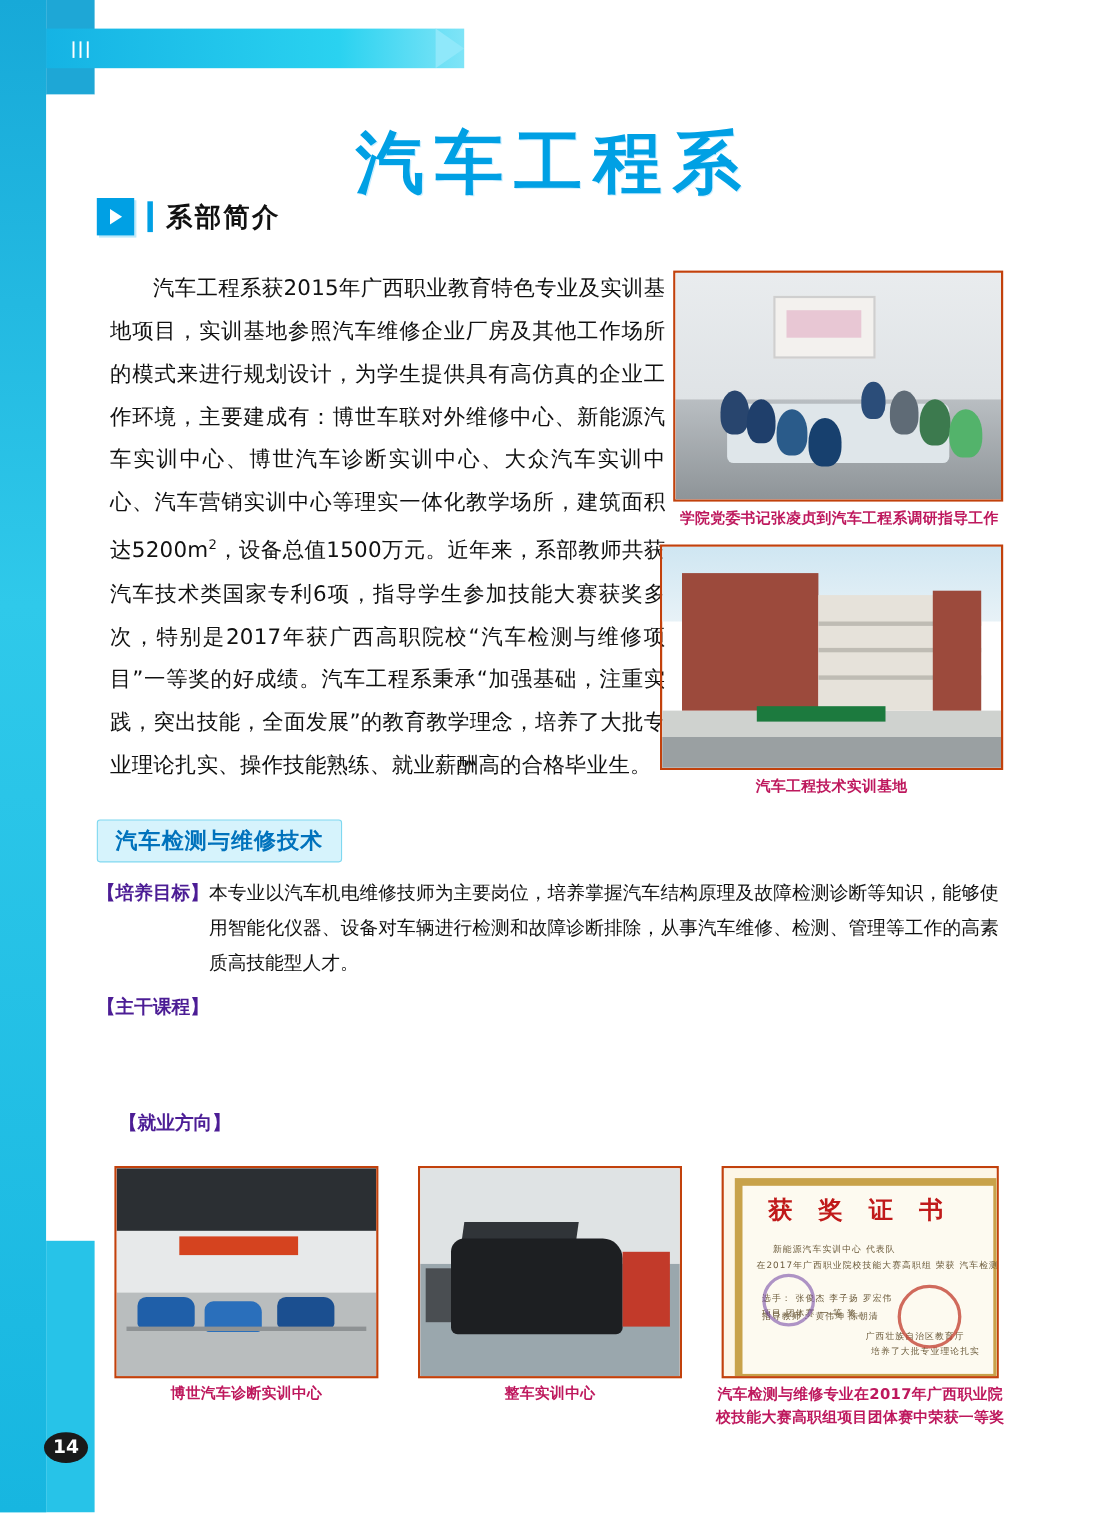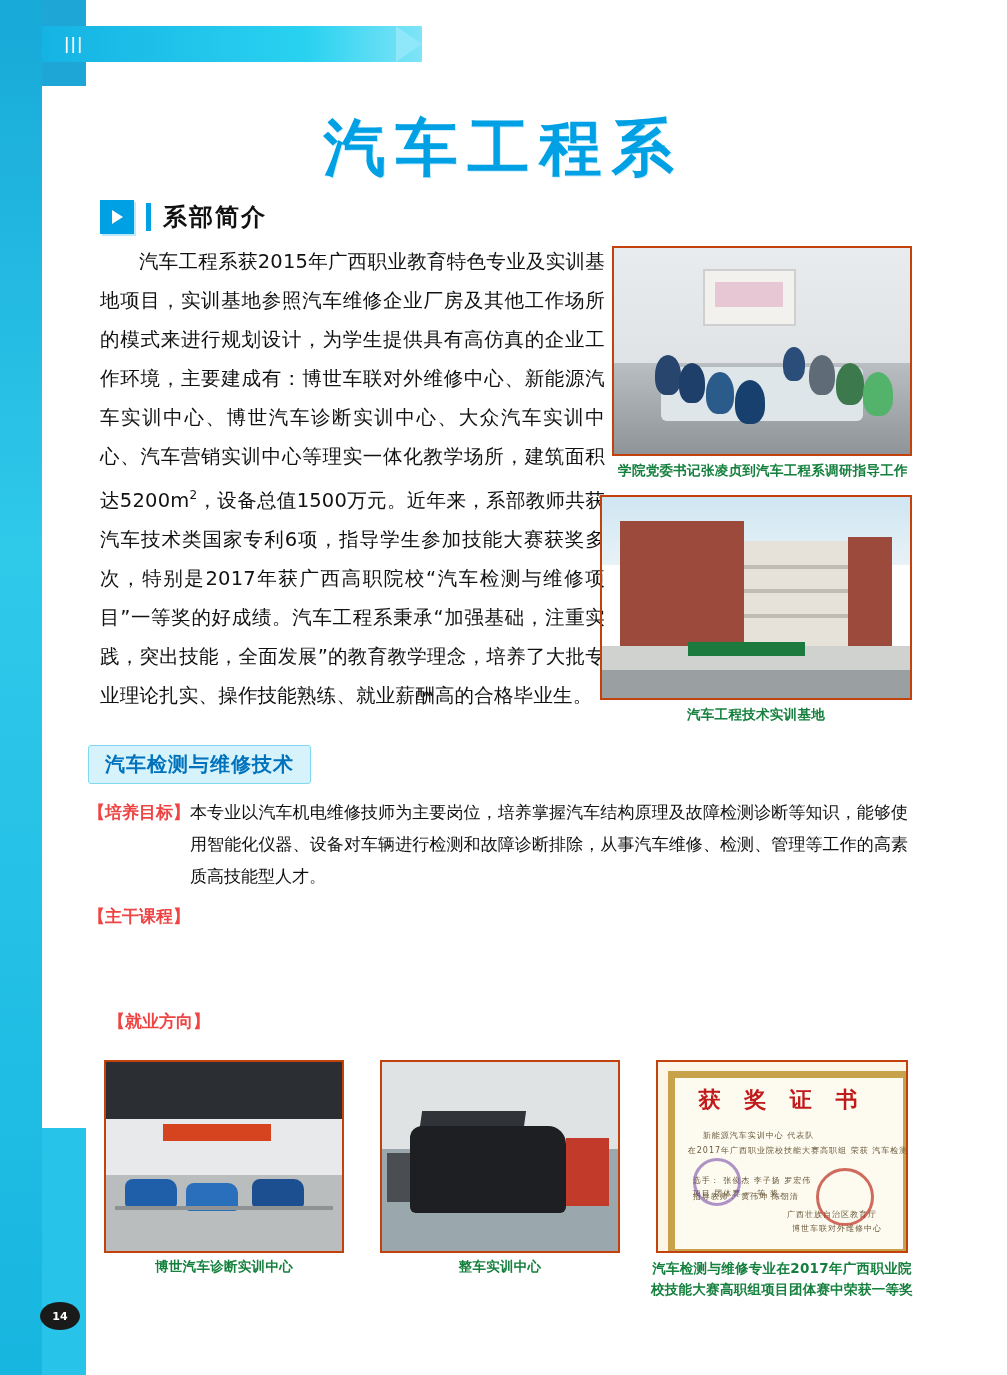--- a/index.html
+++ b/index.html
@@ -55,22 +55,22 @@
   .main-title {
     position:absolute; left:0; top:106px; width:1007px;
     text-align:center;
     color:#00a0e4;
     font-size:62px; font-weight:bold; letter-spacing:10px;
     font-family:"DejaVu Sans", sans-serif;
     text-shadow:1px 1px 0 #cfefff;
   }
   
   .sec-head {
-    position:absolute; left:88px; top:200px;
-    display:flex; align-items:center;margin-left:12px;
+    position:absolute; left:88px; top:180px;
+    display:flex; align-items:center;
   }
   .sec-arrow-box {
     width:34px; height:34px; background:#00a0e4;
     display:flex; align-items:center; justify-content:center;
     box-shadow:2px 2px 0 #bfe9fa;
   }
   .sec-arrow-box svg { display:block; }
   .sec-bar {
     width:5px; height:28px; background:#00a0e4; margin-left:12px;
   }
@@ -85,21 +85,21 @@
     text-align:justify; text-indent:2em;
     letter-spacing:0.2px;
   }
   .intro-text sup { font-size:12px; vertical-align:super; }
   
   .photo {
     position:absolute; border:2px solid #c2410c; box-sizing:border-box;
     overflow:hidden;
   }
   .cap {
-    position:absolute; color:#15803d; font-size:13.5px; font-weight:bold;
+    position:absolute; color:#be185d; font-size:13.5px; font-weight:bold;
     text-align:center; letter-spacing:0.3px;
   }
   
   #photo-meeting { left:612px; top:246px; width:300px; height:210px; }
   #cap-meeting { left:588px; top:462px; width:350px; }
   
   #photo-building { left:600px; top:495px; width:312px; height:205px; }
   #cap-building { left:600px; top:706px; width:312px; }
   
   .major-tag {
@@ -108,42 +108,42 @@
     padding:5px 16px; border-radius:3px;
     color:#0072bc; font-size:20px; font-weight:bold; letter-spacing:1px;
   }
   
   .row {
     position:absolute; left:88px; width:820px;
     font-size:17px; line-height:32px; color:#111;
     display:flex; align-items:flex-start;
   }
   .row-label {
-    color:#ef4444; font-weight:bold; white-space:nowrap; flex:0 0 auto;
+    color:#4c1d95; font-weight:bold; white-space:nowrap; flex:0 0 auto;
     font-size:17px;
   }
   .row-body { text-align:justify; flex:1 1 auto; }
   #row-goal { top:796px; }
   #row-courses { top:900px; }
   #row-jobs { top:1005px;margin-left:20px; }
   
   #photo-b1 { left:104px; top:1060px; width:240px; height:193px; }
   #cap-b1 { left:94px; top:1258px; width:260px; }
   #photo-b2 { left:380px; top:1060px; width:240px; height:193px; }
   #cap-b2 { left:370px; top:1258px; width:260px; }
   #photo-b3 { left:656px; top:1060px; width:252px; height:193px; }
   #cap-b3 { left:650px; top:1258px; width:264px; line-height:21px; }
   
   .pagenum {
     position:absolute; left:40px; top:1302px;
     width:40px; height:28px;
     background:#1a1a1a; color:#ffffff;
     border-radius:50%;
     display:flex; align-items:center; justify-content:center;
-    font-size:11px; font-weight:bold;
+    font-size:17px; font-weight:bold;
   }
   
   .mt-wall { position:absolute; left:0; top:0; width:100%; height:56%; background:linear-gradient(180deg,#e9ecee 0%, #dfe3e6 100%); }
   .mt-floor { position:absolute; left:0; top:56%; width:100%; height:44%; background:linear-gradient(180deg,#b9bec2 0%, #8e9498 100%); }
   .mt-screen { position:absolute; left:30%; top:10%; width:30%; height:26%; background:#f3f1ee; border:2px solid #cfcfcf; }
   .mt-screen-in { position:absolute; left:12%; top:22%; width:76%; height:46%; background:#e8c7d4; }
   .mt-table { position:absolute; left:16%; top:58%; width:68%; height:26%; background:#dfe6ea; border-radius:6px; }
   .mt-p { position:absolute; border-radius:50% 50% 40% 40%; }
   
   .bd-sky { position:absolute; left:0; top:0; width:100%; height:34%; background:linear-gradient(180deg,#cfe6f2 0%, #e8f2f7 100%); }
@@ -273,19 +273,19 @@
 <div class="photo" id="photo-b3">
   <div class="cert-bg"></div>
   <div class="cert-border"></div>
   <div class="cert-title">获 奖 证 书</div>
   <div class="cert-txt" style="left:18%;top:36%;">新能源汽车实训中心 代表队</div>
   <div class="cert-txt" style="left:12%;top:44%;">在2017年广西职业院校技能大赛高职组 荣获 汽车检测与维修</div>
   <div class="cert-txt" style="left:14%;top:52%;margin-top:28px;">项目  团体赛  一 等 奖。</div>
   <div class="cert-txt" style="left:14%;top:60%;text-align:center;">选手： 张俊杰  李子扬  罗宏伟</div>
   <div class="cert-txt" style="left:14%;top:68%;">指导教师： 黄伟坤  陈朝清</div>
   <div class="cert-txt" style="left:52%;top:78%;">广西壮族自治区教育厅</div>
-  <div class="cert-txt" style="left:54%;top:85%;">博世车联对外维修中心</div>
+  <div class="cert-txt" style="left:54%;top:85%;">培养了大批专业理论扎实</div>
   <div class="cert-seal"></div>
   <div class="cert-seal2"></div>
 </div>
 <div class="cap" id="cap-b3">汽车检测与维修专业在2017年广西职业院校技能大赛高职组项目团体赛中荣获一等奖</div>
 
 <div class="pagenum">14</div>
 
 </body></html>

